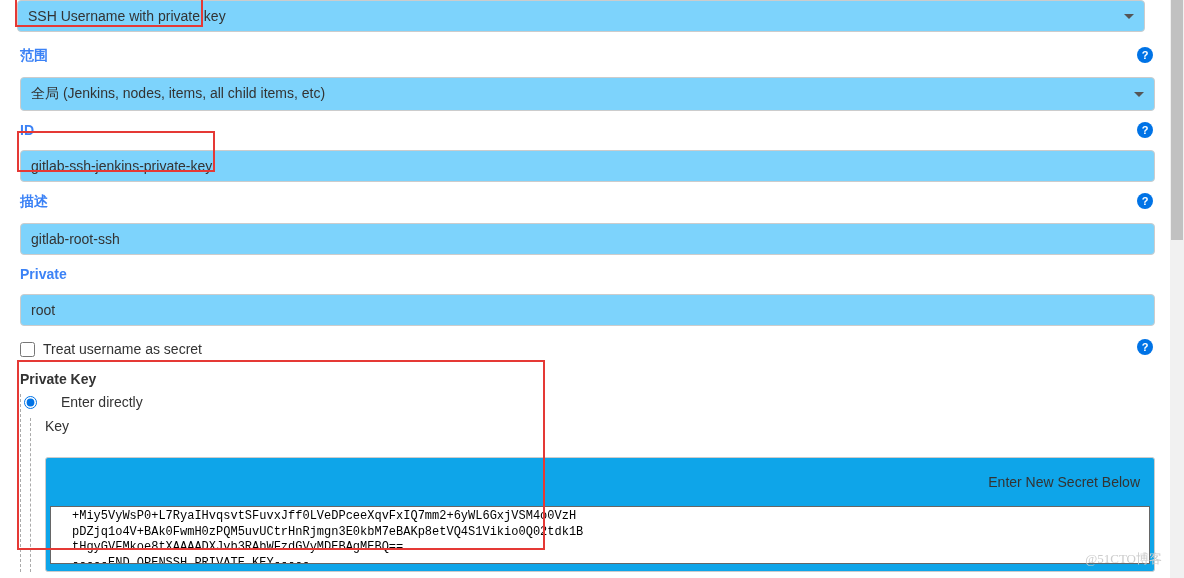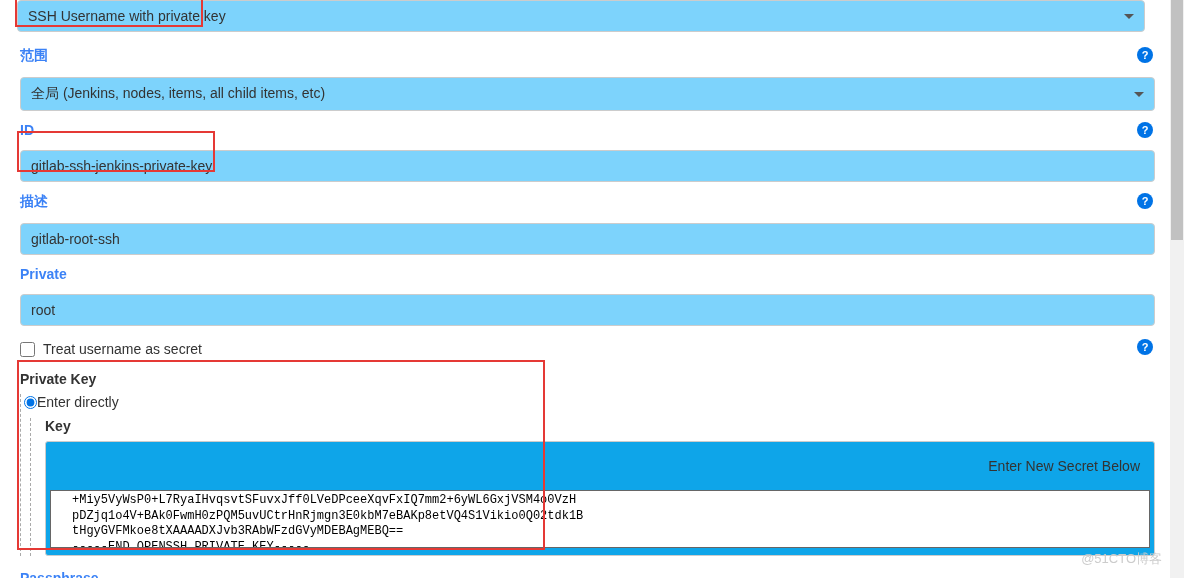--- a/index.html
+++ b/index.html
@@ -126,39 +126,39 @@
       cursor: pointer;
     }
     .private-key-section {
       border-left: 1px dashed #aaa;
       padding-left: 3px;
       margin-top: 4px;
     }
     .radio-row {
       display: flex;
       align-items: center;
-      gap: 0;
+      gap: 24px;
       margin-bottom: 8px;
       margin-top: 7px;
     }
     .radio-row input[type="radio"] {
       width: 13px;
       height: 13px;
       accent-color: #0073e6;
       cursor: pointer;
     }
     .key-subsection {
       border-left: 1px dashed #aaa;
       padding-left: 14px;
       margin-left: 6px;
     }
     .key-label {
-      font-weight: 700;
-      font-size: 14px;
-      margin-bottom: 7px;
+      font-weight: 400;
+      font-size: 14px;
+      margin-bottom: 23px;
       display: block;
     }
     .secret-panel {
       border: 1px solid #ccc;
       border-radius: 3px;
       padding: 0;
       background: #0ea5e9;
     }
     .secret-header {
       text-align: right;
@@ -184,20 +184,21 @@
       margin-top: 14px;
       padding-left: 10px;
     }
     .watermark {
       position: absolute;
       right: 22px;
       bottom: 10px;
       color: #ccc;
       font-size: 13px;
       z-index: 20;
+      font-family: Liberation Serif, serif;
     }
     .scrollbar-track {
       position: absolute;
       right: 0;
       top: 0;
       width: 14px;
       height: 578px;
       background: #f1f1f1;
     }
     .scrollbar-thumb {

